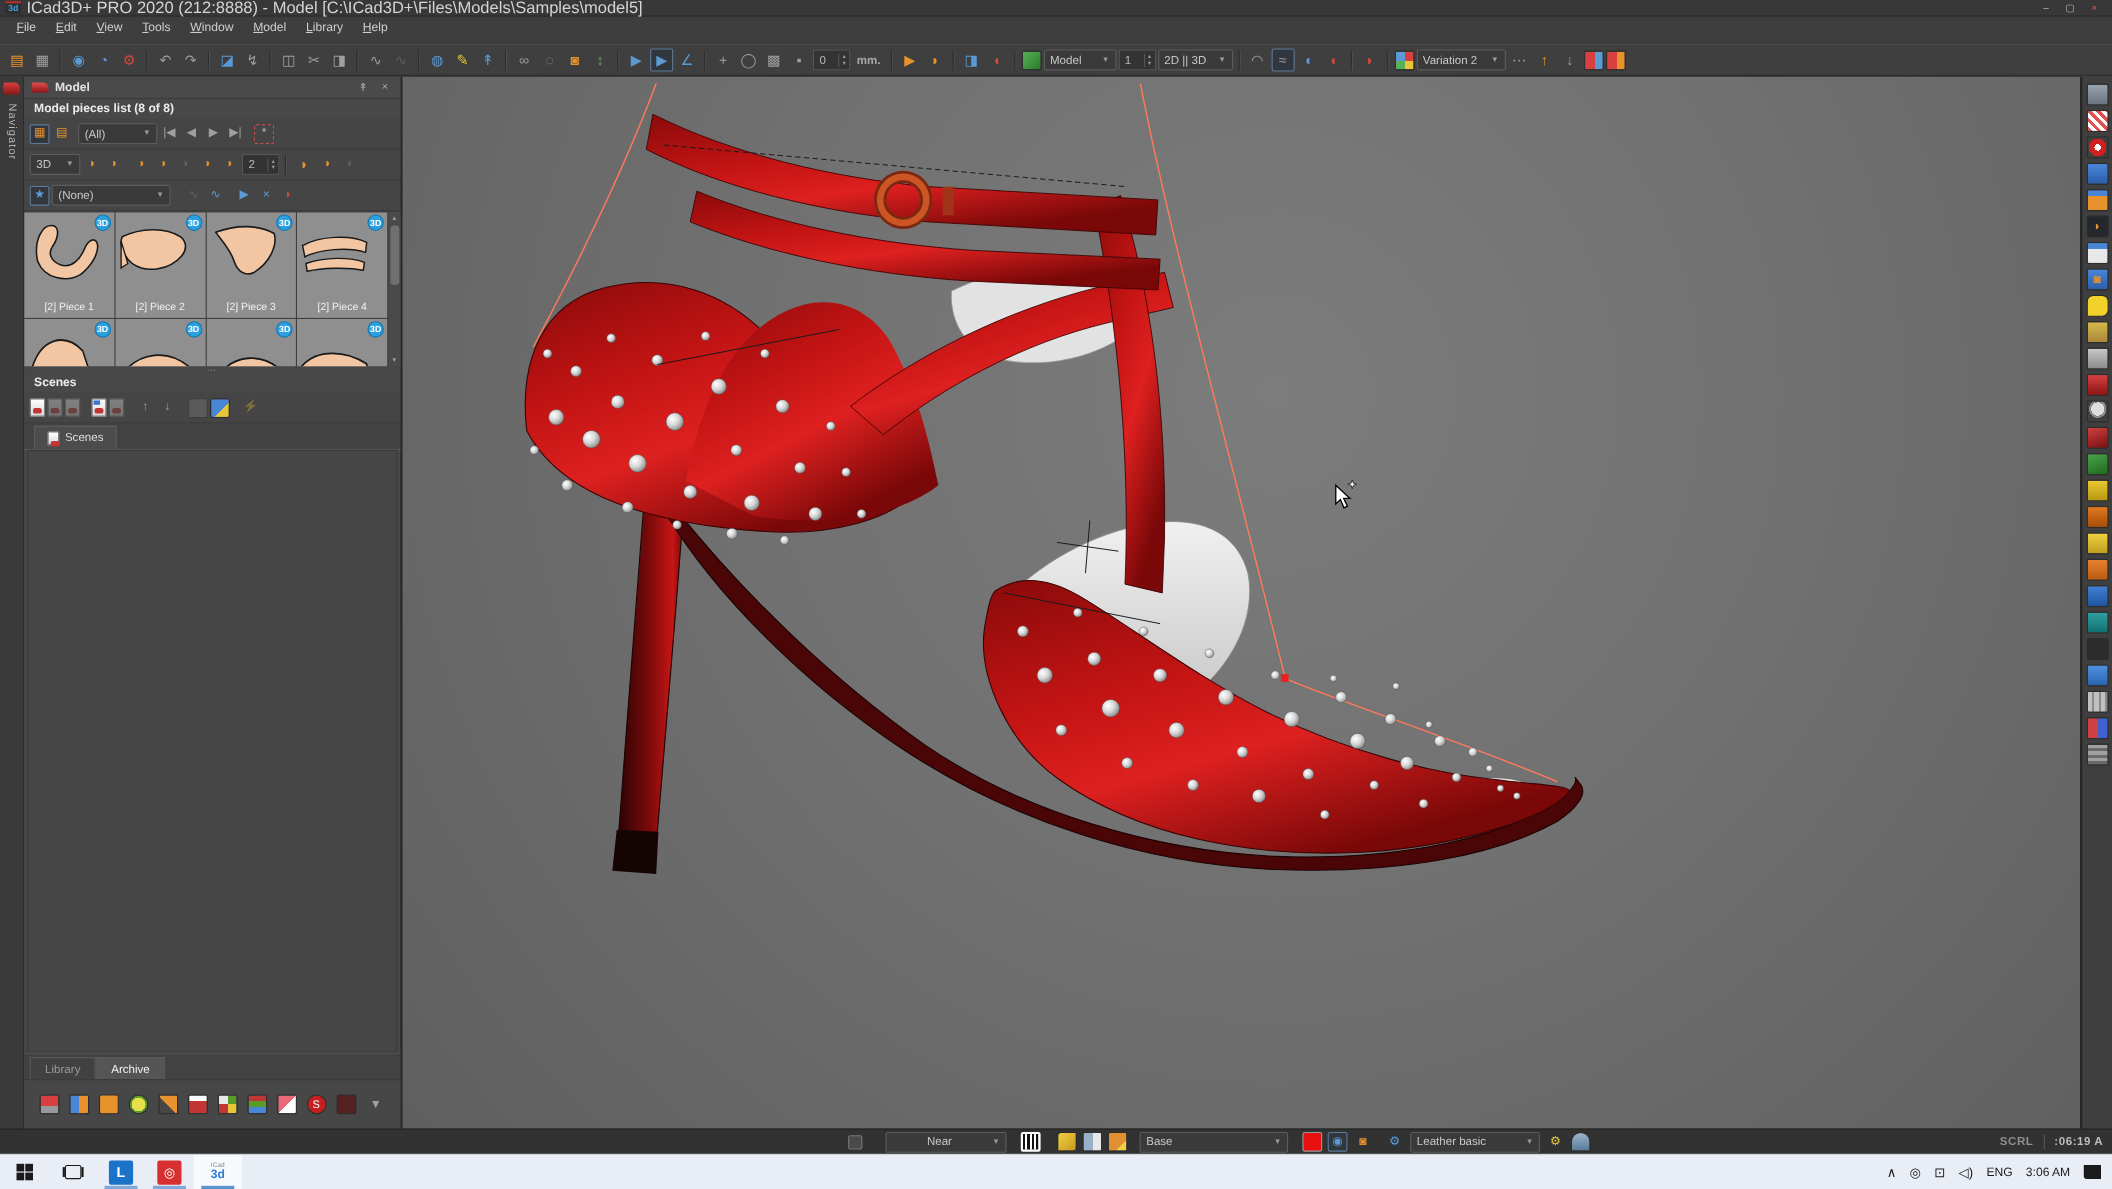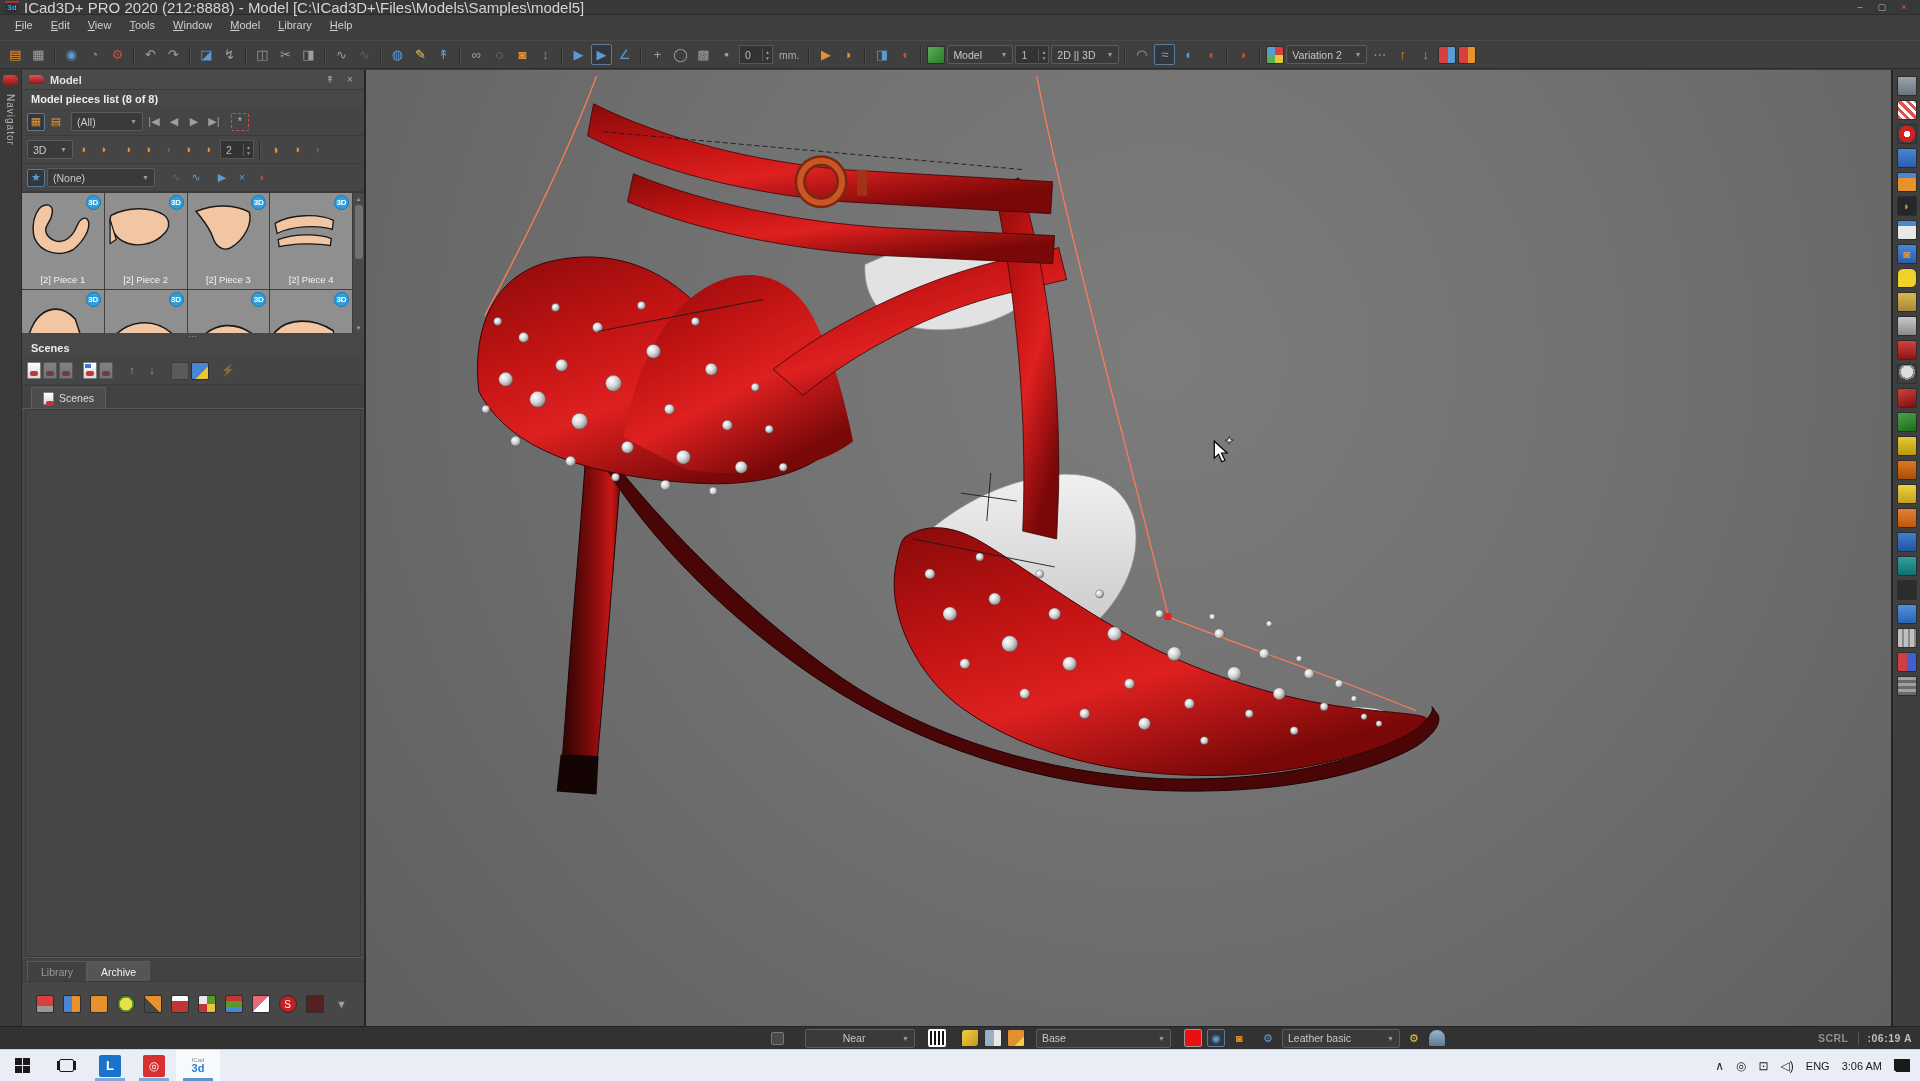--- a/index.html
+++ b/index.html
@@ -33,21 +33,21 @@
   .sep { width:2px; height:18px; border-left:1px solid #2e2e2e; border-right:1px solid #4e4e4e; margin:0 3px; flex:none; }
   .dd { display:inline-flex; align-items:center; justify-content:space-between; background:#3a3a3a;
     border:1px solid #5c5c5c; border-radius:2px; color:#c8c8c8; font-size:10.5px; padding:0 5px; height:19px; flex:none; }
   .dd .arr { color:#9a9a9a; font-size:7px; margin-left:5px; }
   .spin { display:inline-flex; align-items:center; background:#333; border:1px solid #565656; height:19px;
     color:#bbb; font-size:10.5px; padding-left:5px; flex:none; }
   .spin .num { min-width:14px; }
   .spincol { display:flex; flex-direction:column; justify-content:center; margin-left:3px; border-left:1px solid #555; }
   .spincol span { font-size:5px; color:#999; padding:0 2px; line-height:1.2; }
   .tile { width:18px; height:18px; border-radius:2px; flex:none; border:1px solid #2e2e2e; }
-  .unitlabel { font-size:10.5px; color:#a8a8a8; margin:0 4px; }
+  .unitlabel { font-size:10.5px; color:#a8a8a8; margin:0 4px;font-weight:bold; }
 
   #toolbar { position:absolute; top:40px; left:0; right:0; height:29px; background:#3f3f3f;
     border-top:1px solid #4a4a4a; border-bottom:1px solid #2c2c2c;
     display:flex; align-items:center; padding:0 5px; gap:2px; }
 
   
   #workspace { position:absolute; top:70px; left:0; right:0; bottom:55px; display:flex; }
 
   #navrail { width:22px; background:#3a3a3a; border-right:1px solid #2c2c2c;
     display:flex; flex-direction:column; align-items:center; padding-top:5px; gap:8px; }

